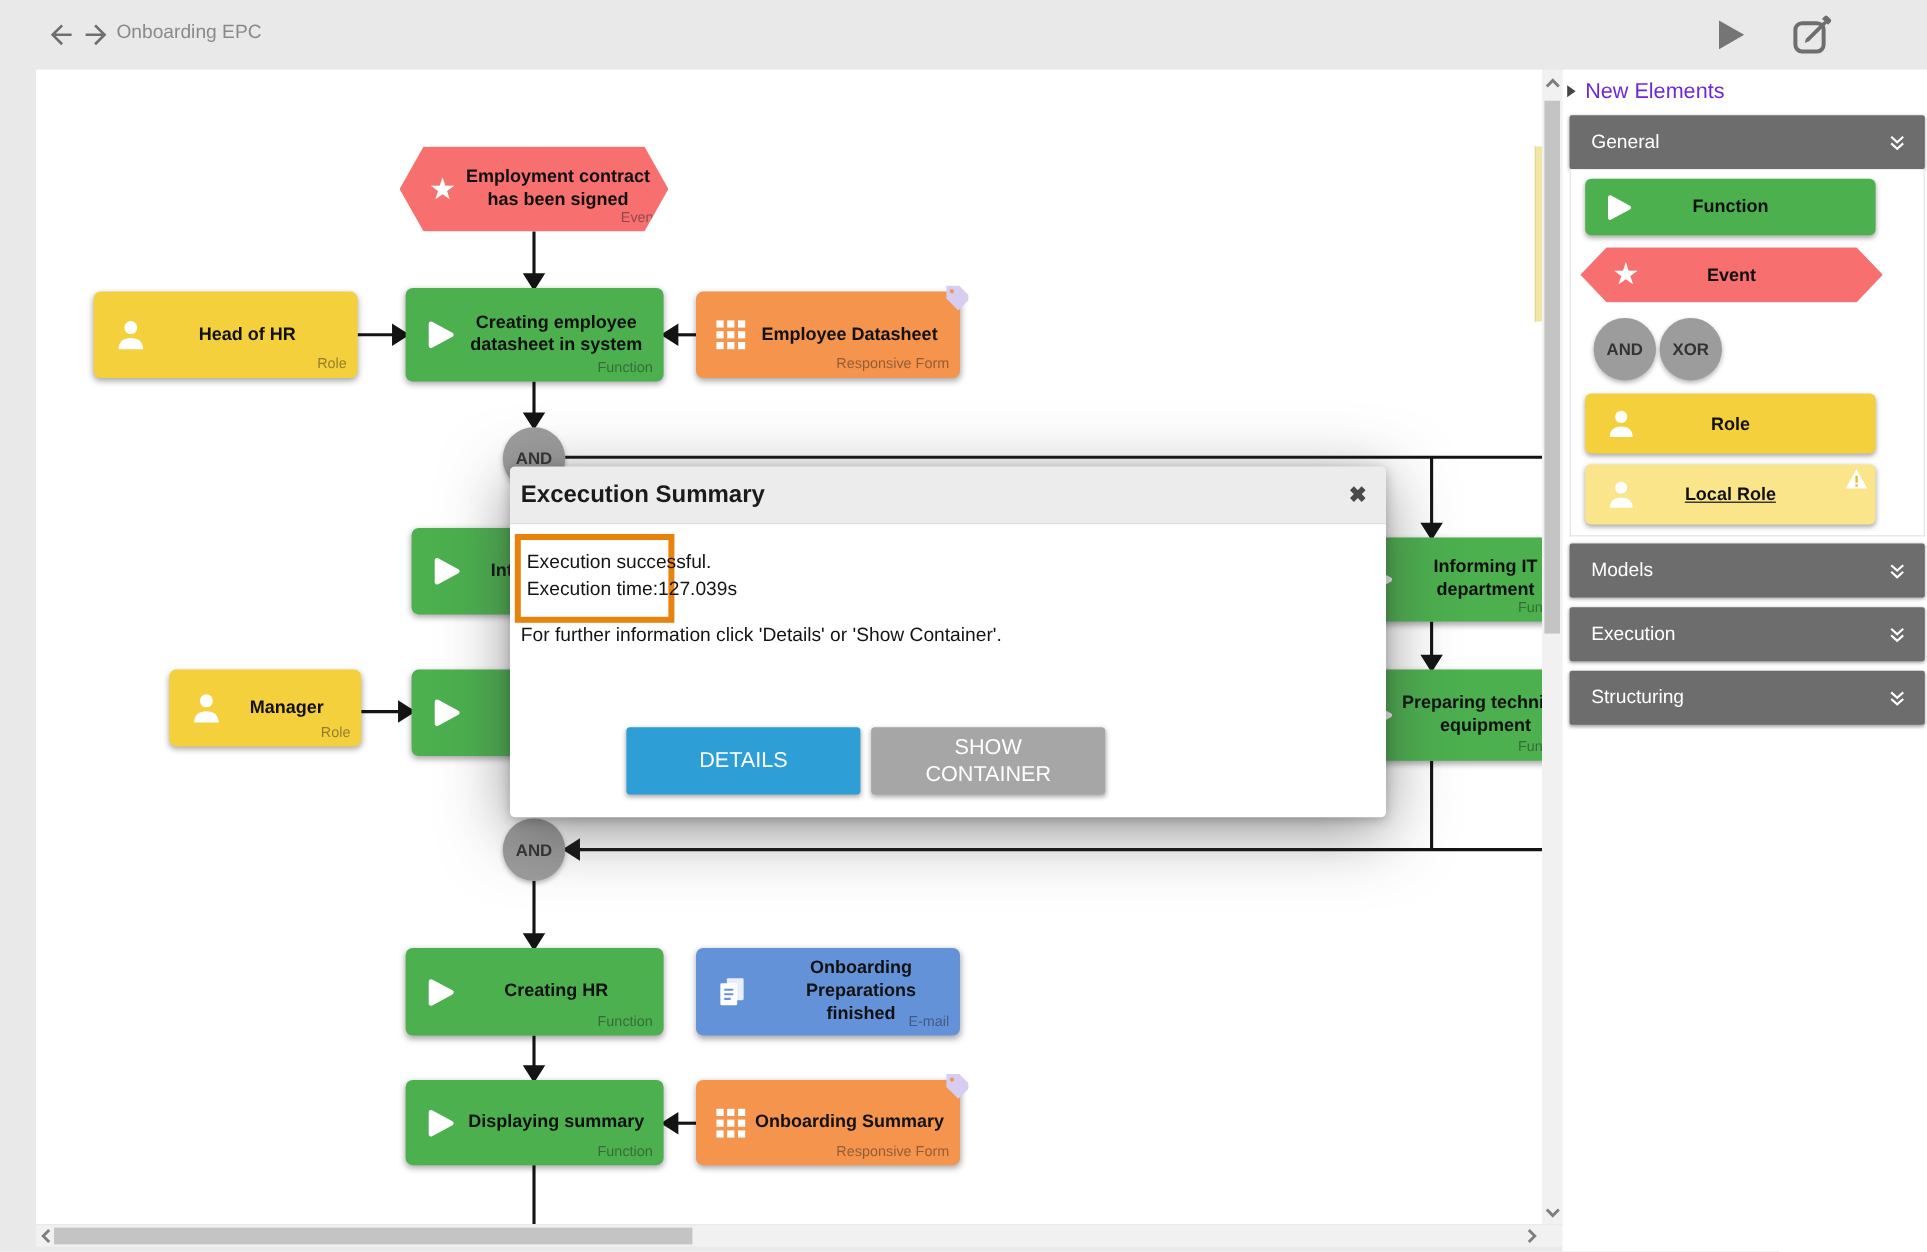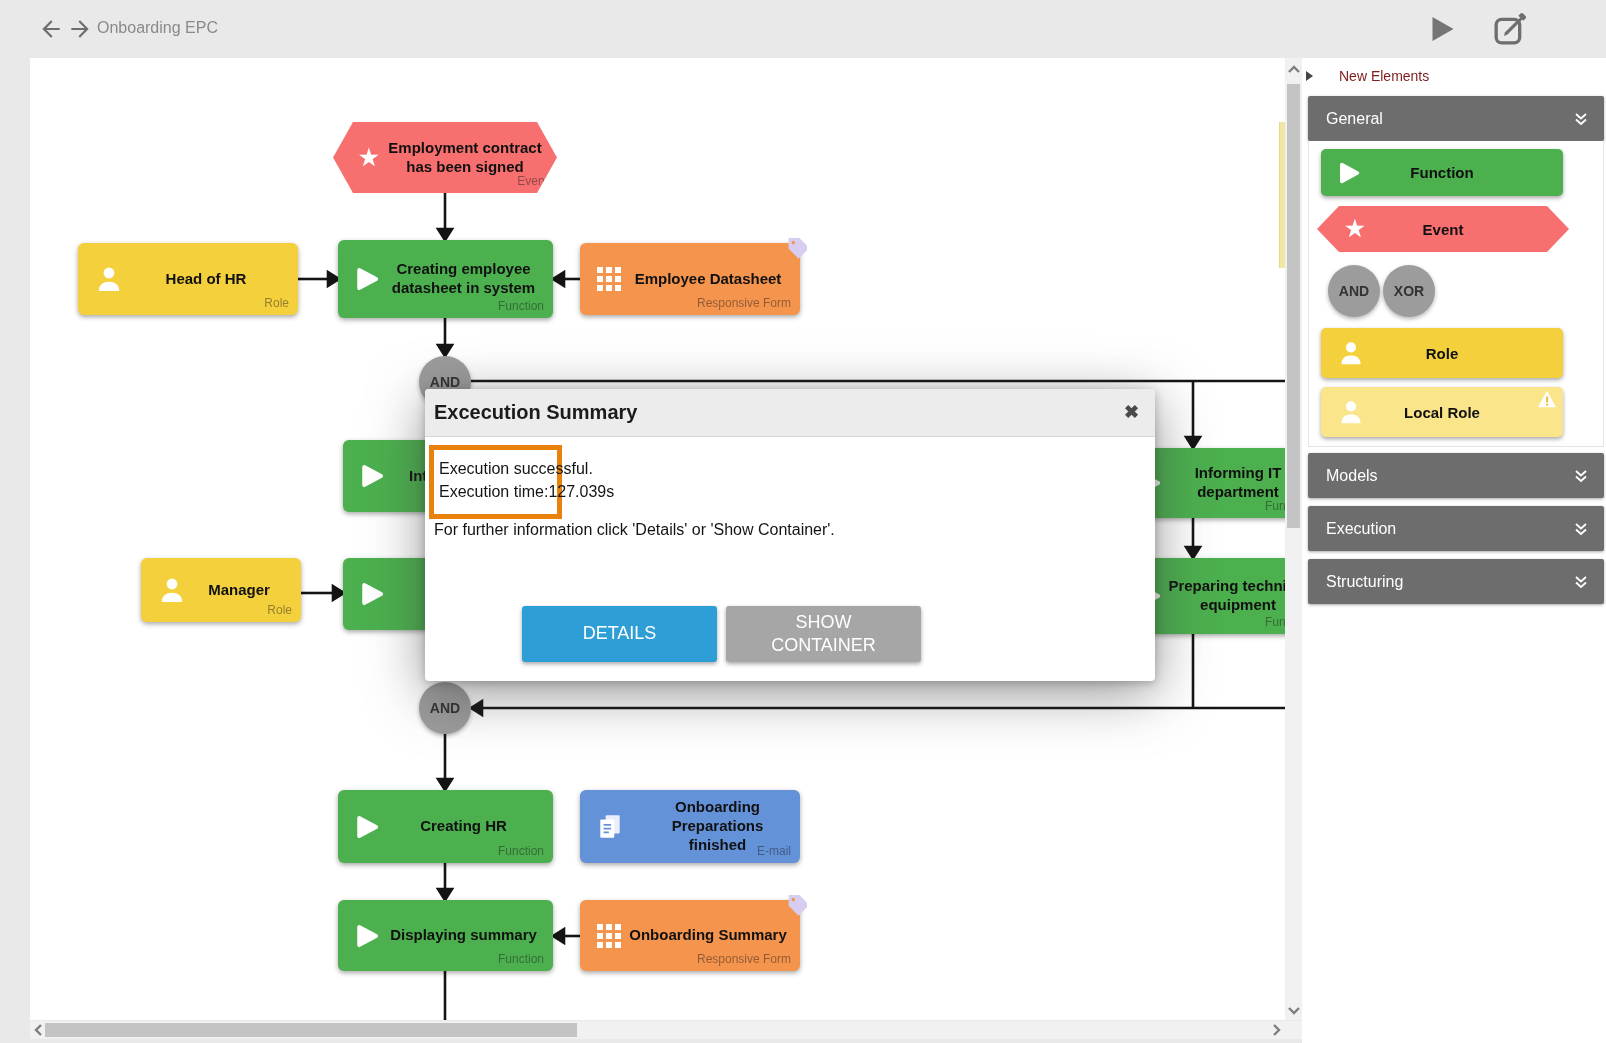--- a/index.html
+++ b/index.html
@@ -61,21 +61,21 @@
   .vthumb  { position:absolute; left:2px; top:26px; width:13px; height:444px; background:#c4c4c4; }
   .hscroll { position:absolute; left:30px; top:1021px; width:1255px; height:18px; background:#f1f1f1; }
   .hthumb  { position:absolute; left:15px; top:2px; width:532px; height:14px; background:#c4c4c4; }
   .corner  { position:absolute; left:1285px; top:1021px; width:17px; height:18px; background:#f1f1f1; }
   .sarrow  { position:absolute; width:16px; height:16px; cursor:pointer; }
 
   
   .sidebar { position:absolute; left:1302px; top:58px; width:304px; height:985px; background:#ffffff; }
   .ne-row { position:absolute; left:4px; top:6px; height:24px; display:flex; align-items:center; cursor:pointer; }
   .ne-tri { width:0; height:0; border-left:7px solid #444; border-top:5px solid transparent; border-bottom:5px solid transparent; margin-right:8px; }
-  .ne-lbl { font-size:14px; color:#7f1d1d;margin-left:18px; }
+  .ne-lbl { font-size:18px; color:#6d28d9; }
   .phead { position:absolute; left:6px; width:296px; height:45px; background:#6d6d6d; color:#fff;
            display:flex; align-items:center; padding:0 14px 0 18px; font-size:16px; border-radius:2px;
            box-shadow:0 1px 3px rgba(0,0,0,.35); cursor:pointer; }
   .phead .chev { margin-left:auto; }
   .pbody { position:absolute; left:6px; top:83px; width:296px; height:306px; background:#fff;
            border:1px solid #e4e4e4; border-top:none; }
   .s-item { position:absolute; display:flex; align-items:center; justify-content:center;
             font-weight:700; font-size:15px; color:#111; border-radius:5px; box-shadow:0 2px 4px rgba(0,0,0,.35); cursor:grab; }
   .s-item .icon { position:absolute; left:16px; top:50%; transform:translateY(-50%); }
   .s-evt { border-radius:0; box-shadow:none;
@@ -359,21 +359,21 @@
       <div class="gateway" style="left:74px; top:124px;">
         <span>XOR</span>
       </div>
       <div class="s-item" style="left:12px; top:187px; width:242px; height:50px; background:#f5d03d;">
         <svg class="icon" width="28" height="28" viewBox="0 0 20 20">
             <circle cx="10" cy="6" r="3.6" fill="#fff"></circle>
             <path d="M3.2 18c0-4.4 3-6.2 6.8-6.2s6.8 1.8 6.8 6.2z" fill="#fff"></path>
           </svg>
         <span>Role</span>
       </div>
-      <div class="s-item" style="left:12px; top:246px; width:242px; height:50px; background:#fae58b;">
+      <div class="s-item" style="left:12px; top:246px; width:242px; height:50px; background:#fae58b;text-decoration:underline;">
         <svg class="icon" width="28" height="28" viewBox="0 0 20 20">
             <circle cx="10" cy="6" r="3.6" fill="#fff"></circle>
             <path d="M3.2 18c0-4.4 3-6.2 6.8-6.2s6.8 1.8 6.8 6.2z" fill="#fff"></path>
           </svg>
         <span>Local Role</span>
         <svg class="warn" width="20" height="18" viewBox="0 0 24 22">
             <path d="M12 1 L23 21 H1 Z" fill="#fff"></path>
             <rect x="11" y="8" width="2.4" height="7" fill="#e8b931"></rect>
             <rect x="11" y="16.6" width="2.4" height="2.4" fill="#e8b931"></rect>
           </svg>

